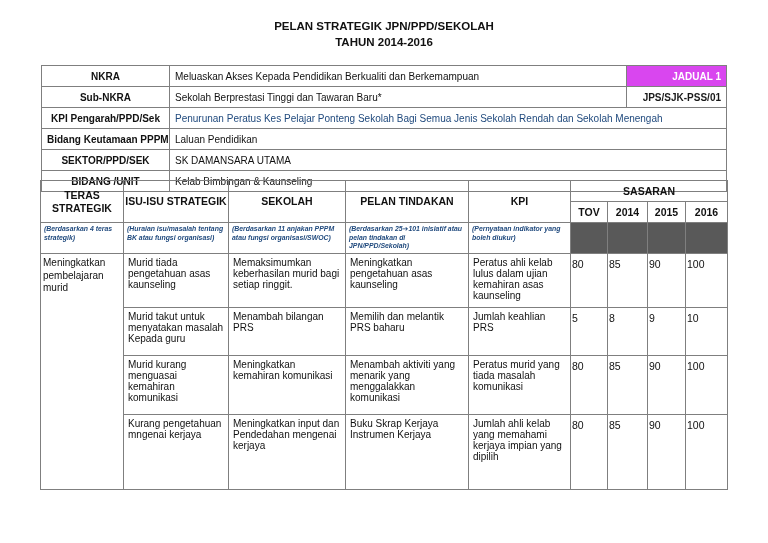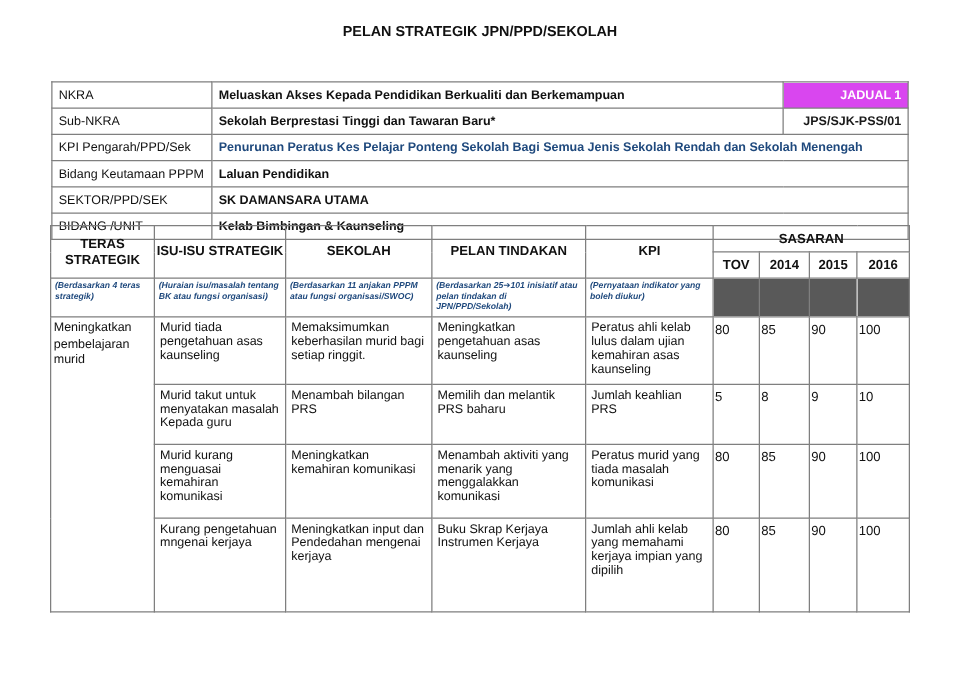--- a/index.html
+++ b/index.html
@@ -6,22 +6,22 @@
   .page{position:relative;width:768px;height:543px;background:#ffffff;overflow:hidden;
         font-family:"Liberation Sans","DejaVu Sans",sans-serif;color:#1a1a1a;}
   .title{position:absolute;top:18px;left:0;width:768px;text-align:center;
          font-size:11.5px;font-weight:bold;line-height:16px;color:#111;}
   table{border-collapse:collapse;table-layout:fixed;}
   td{border:1px solid #7f7f7f;overflow:hidden;}
 
   
   .info{position:absolute;left:41px;top:65px;width:686px;}
   .info td{height:18px;font-size:10px;padding:1px 5px;vertical-align:middle;white-space:nowrap;}
-  .info .lbl{width:122px;text-align:left;font-weight:normal;color:#111;margin-top:20px;}
-  .info .val{font-weight:bold;color:#111;}
+  .info .lbl{width:122px;text-align:center;font-weight:bold;color:#111;margin-top:20px;}
+  .info .val{font-weight:normal;color:#111;}
   .info .val.blue{color:#1f497d;}
   .info .rt{width:96px;text-align:right;font-weight:bold;}
   .info .jadual{background:#d946ef;color:#ffffff;}
 
   
   .main{position:absolute;left:40px;top:180px;width:687px;}
   .main td{vertical-align:top;}
   .main .hdr{font-weight:bold;font-size:10.5px;text-align:center;vertical-align:middle;
              line-height:13px;color:#111;}
   .main tr.hrow1 td{height:18px;}
@@ -38,20 +38,21 @@
   .main tr.r2 td{height:52px;}
   .main tr.r3 td{height:68px;}
 </style>
 </head>
 <body>
 
 <div class="page">
 
   <div class="title">
     <div>PELAN STRATEGIK JPN/PPD/SEKOLAH</div>
+    <div>TAHUN 2014-2016</div>
   </div>
 
   <table class="info">
     <colgroup>
         <col style="width:128px">
         <col>
         <col style="width:100px">
       </colgroup>
     <tbody>
         <tr>

